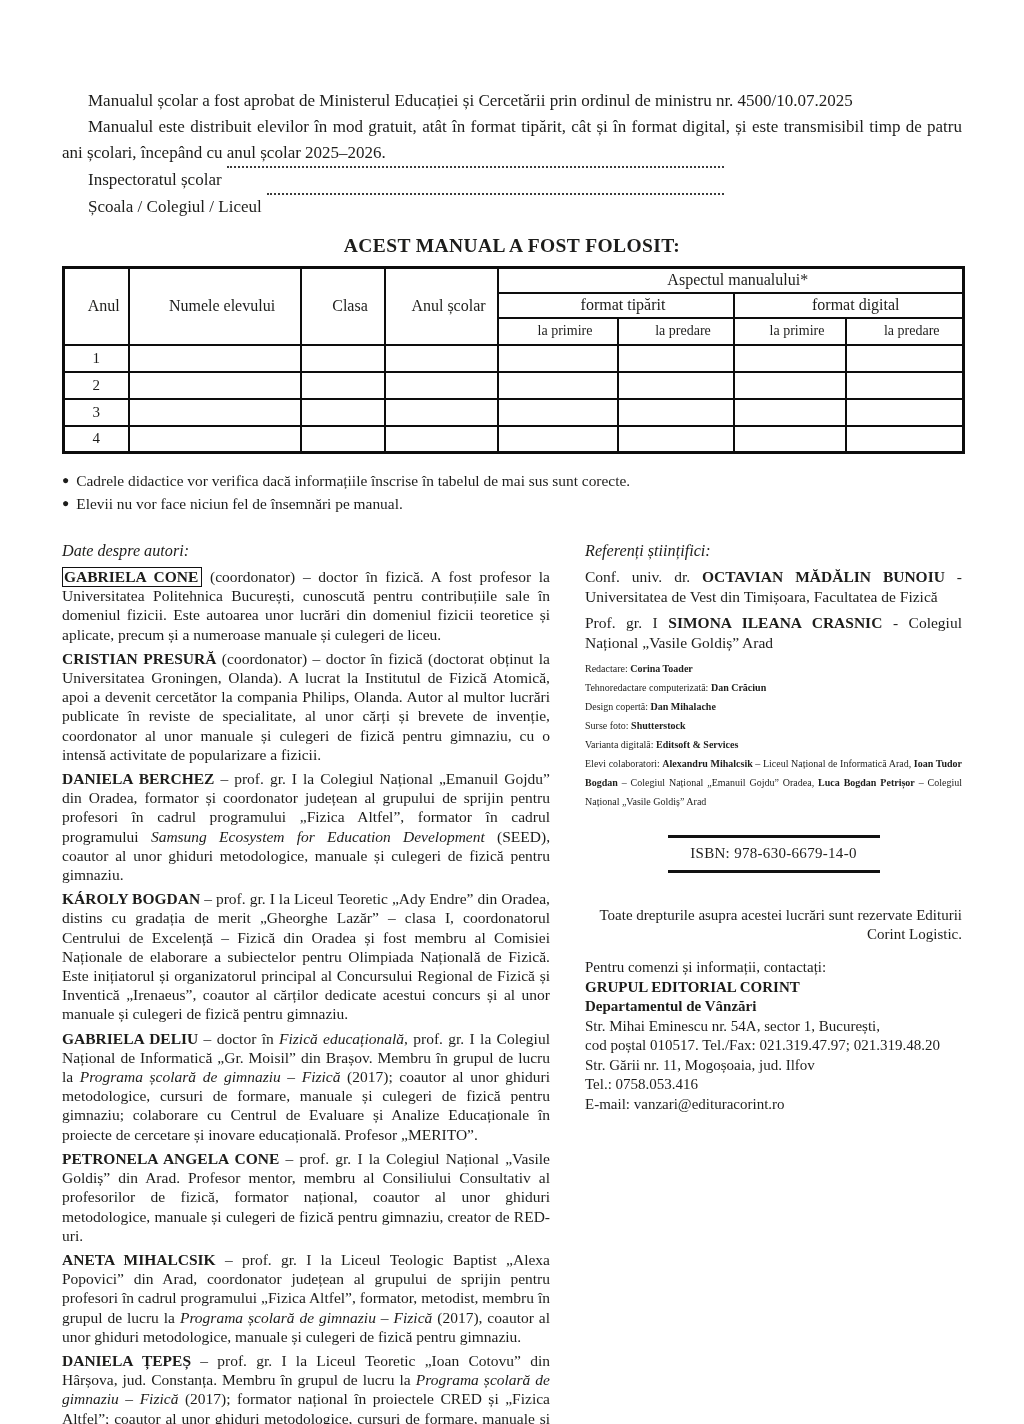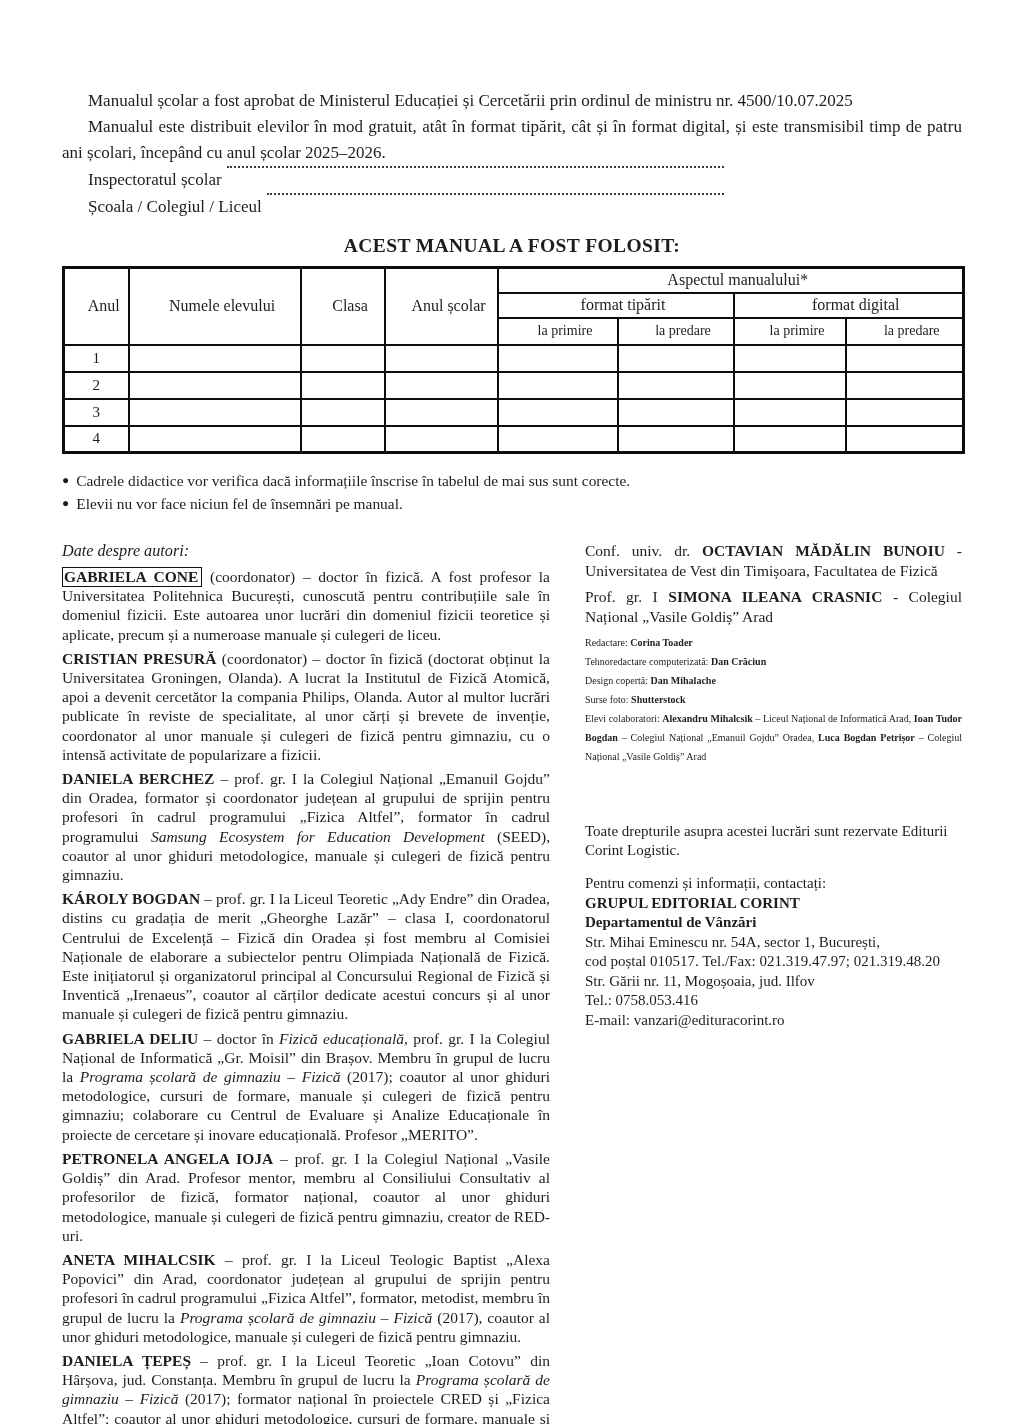--- a/index.html
+++ b/index.html
@@ -44,21 +44,21 @@
 
   
   .credits { font-size:10px; line-height:19px; }
   .credits .line { text-align:left; }
   .credits .line.justified { text-align:justify; }
 
   
   .isbn-box { width:212px; margin:24px auto 0; border-top:3px solid #111; border-bottom:3px solid #111; text-align:center; font-size:15px; letter-spacing:.3px; padding:7px 0 8px; }
 
   
-  .rights { margin-top:56px; font-size:15px; line-height:19px; }
+  .rights { margin-top:33px; font-size:15px; line-height:19px;text-align:right; }
   .contact { margin-top:14px; font-size:15px; line-height:19.5px; }
 </style>
 </head>
 <body>
 
 <div class="page">
 
   <div class="intro">
     <p>Manualul școlar a fost aprobat de Ministerul Educației și Cercetării prin ordinul de ministru nr. 4500/10.07.2025</p>
     <p>Manualul este distribuit elevilor în mod gratuit, atât în format tipărit, cât și în format digital, și este transmisibil timp de patru ani școlari, începând cu anul școlar 2025–2026.</p>
@@ -156,37 +156,40 @@
 
   <div class="columns">
 
     <div class="col-left">
       <h3 class="section-heading">Date despre autori:</h3>
       <p class="author"><span class="sx">GABRIELA CONE</span><span> (coordonator) – doctor în fizică. A fost profesor la Universitatea Politehnica București, cunoscută pentru contribuțiile sale în domeniul fizicii. Este autoarea unor lucrări din domeniul fizicii teoretice și aplicate, precum și a numeroase manuale și culegeri de liceu.</span></p>
       <p class="author"><span class="sb">CRISTIAN PRESURĂ</span><span> (coordonator) – doctor în fizică (doctorat obținut la Universitatea Groningen, Olanda). A lucrat la Institutul de Fizică Atomică, apoi a devenit cercetător la compania Philips, Olanda. Autor al multor lucrări publicate în reviste de specialitate, al unor cărți și brevete de invenție, coordonator al unor manuale și culegeri de fizică pentru gimnaziu, cu o intensă activitate de popularizare a fizicii.</span></p>
       <p class="author"><span class="sb">DANIELA BERCHEZ</span><span> – prof. gr. I la Colegiul Național „Emanuil Gojdu” din Oradea, formator și coordonator județean al grupului de sprijin pentru profesori în cadrul programului „Fizica Altfel”, formator în cadrul programului </span><span class="si">Samsung Ecosystem for Education Development</span><span> (SEED), coautor al unor ghiduri metodologice, manuale și culegeri de fizică pentru gimnaziu.</span></p>
       <p class="author"><span class="sb">KÁROLY BOGDAN</span><span> – prof. gr. I la Liceul Teoretic „Ady Endre” din Oradea, distins cu gradația de merit „Gheorghe Lazăr” – clasa I, coordonatorul Centrului de Excelență – Fizică din Oradea și fost membru al Comisiei Naționale de elaborare a subiectelor pentru Olimpiada Națională de Fizică.  Este inițiatorul și organizatorul principal al Concursului Regional de Fizică și Inventică „Irenaeus”, coautor al cărților dedicate acestui concurs și al unor manuale și culegeri de fizică pentru gimnaziu.</span></p>
       <p class="author"><span class="sb">GABRIELA DELIU</span><span> – doctor în </span><span class="si">Fizică educațională</span><span>, prof. gr. I la Colegiul Național de Informatică „Gr. Moisil” din Brașov. Membru în grupul de lucru la </span><span class="si">Programa școlară de gimnaziu – Fizică</span><span> (2017); coautor al unor ghiduri metodologice, cursuri de formare, manuale și culegeri de fizică pentru gimnaziu; colaborare cu Centrul de Evaluare și Analize Educaționale în proiecte de cercetare și inovare educațională. Profesor „MERITO”.</span></p>
-      <p class="author"><span class="sb">PETRONELA ANGELA IOJA</span><span> – prof. gr. I la Colegiul Național „Vasile Goldiș” din Arad. Profesor mentor, membru al Consiliului Consultativ al profesorilor de fizică, formator național, coautor al unor ghiduri metodologice, manuale și culegeri de fizică pentru gimnaziu, creator de RED-uri.</span></p>
+      <p class="author"><span class="sb">PETRONELA ANGELA CONE</span><span> – prof. gr. I la Colegiul Național „Vasile Goldiș” din Arad. Profesor mentor, membru al Consiliului Consultativ al profesorilor de fizică, formator național, coautor al unor ghiduri metodologice, manuale și culegeri de fizică pentru gimnaziu, creator de RED-uri.</span></p>
       <p class="author"><span class="sb">ANETA MIHALCSIK</span><span> – prof. gr. I la Liceul Teologic Baptist „Alexa Popovici” din Arad, coordonator județean al grupului de sprijin pentru profesori în cadrul programului „Fizica Altfel”, formator, metodist, membru în grupul de lucru la </span><span class="si">Programa școlară de gimnaziu – Fizică</span><span> (2017), coautor al unor ghiduri metodologice, manuale și culegeri de fizică pentru gimnaziu.</span></p>
       <p class="author"><span class="sb">DANIELA ȚEPEȘ</span><span> – prof. gr. I la Liceul Teoretic „Ioan Cotovu” din Hârșova, jud. Constanța. Membru în grupul de lucru la </span><span class="si">Programa școlară de gimnaziu – Fizică</span><span> (2017); formator național în proiectele CRED și „Fizica Altfel”; coautor al unor ghiduri metodologice, cursuri de formare, manuale și culegeri de fizică pentru gimnaziu. Profesor „MERITO”.</span></p>
     </div>
 
     <div class="col-right">
+      <h3 class="section-heading">Referenți științifici:</h3>
       <p class="referent"><span>Conf. univ. dr. </span><span class="sb">OCTAVIAN MĂDĂLIN BUNOIU</span><span> - Universitatea de Vest din Timișoara, Facultatea de Fizică</span></p>
       <p class="referent"><span>Prof. gr. I </span><span class="sb">SIMONA ILEANA CRASNIC</span><span> - Colegiul Național „Vasile Goldiș” Arad</span></p>
 
       <div class="credits">
         <div class="line"><span>Redactare: </span><span class="sb">Corina Toader</span></div>
         <div class="line"><span>Tehnoredactare computerizată: </span><span class="sb">Dan Crăciun</span></div>
         <div class="line"><span>Design copertă: </span><span class="sb">Dan Mihalache</span></div>
         <div class="line"><span>Surse foto: </span><span class="sb">Shutterstock</span></div>
+        <div class="line"><span>Varianta digitală: </span><span class="sb">Editsoft &amp; Services</span></div>
         <div class="line justified"><span>Elevi colaboratori: </span><span class="sb">Alexandru Mihalcsik</span><span> – Liceul Național de Informatică Arad, </span><span class="sb">Ioan Tudor Bogdan</span><span> – Colegiul Național „Emanuil Gojdu” Oradea, </span><span class="sb">Luca Bogdan Petrișor</span><span> – Colegiul Național „Vasile Goldiș” Arad</span></div>
       </div>
 
+      <div class="isbn-box">ISBN: 978-630-6679-14-0</div>
 
       <p class="rights">Toate drepturile asupra acestei lucrări sunt rezervate Editurii Corint Logistic.</p>
 
       <div class="contact">
         <div><span>Pentru comenzi și informații, contactați:</span></div>
         <div><span class="sb">GRUPUL EDITORIAL CORINT</span></div>
         <div><span class="sb">Departamentul de Vânzări</span></div>
         <div><span>Str. Mihai Eminescu nr. 54A, sector 1, București,</span></div>
         <div><span>cod poștal 010517. Tel./Fax: 021.319.47.97; 021.319.48.20</span></div>
         <div><span>Str. Gării nr. 11, Mogoșoaia, jud. Ilfov</span></div>

